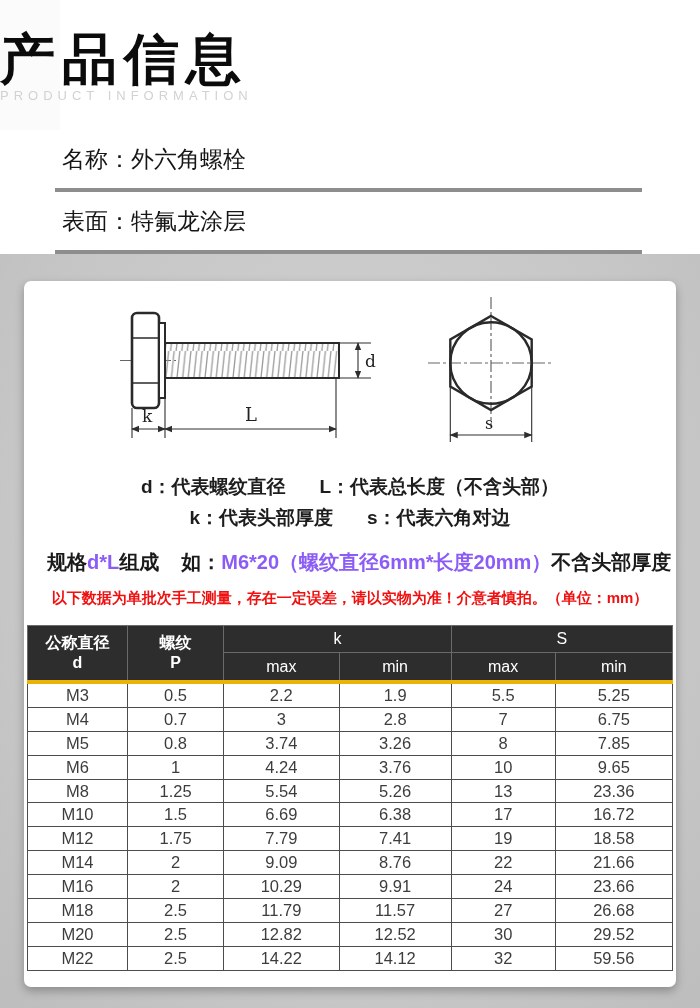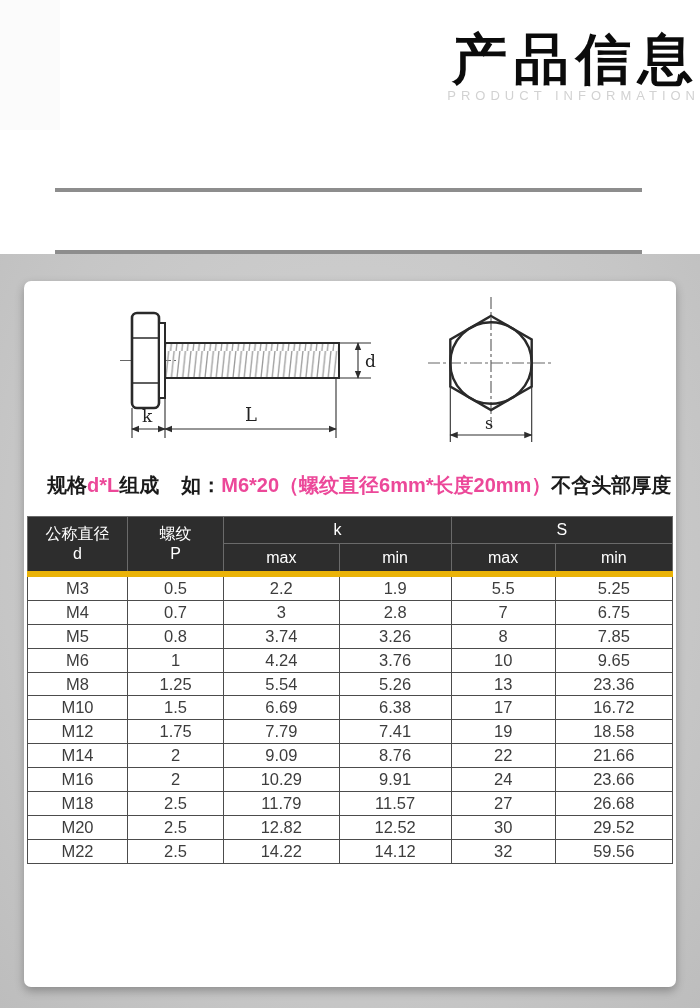--- a/index.html
+++ b/index.html
@@ -4,21 +4,21 @@
 <style>
   html,body{margin:0;padding:0;}
   body{
     width:700px;height:1008px;overflow:hidden;background:#ffffff;
     font-family:"Liberation Sans","DejaVu Sans",sans-serif;
     -webkit-font-smoothing:antialiased;
   }
   .page{width:700px;height:1008px;position:relative;}
 
   
-  .title-block{height:130px;box-sizing:border-box;padding-top:26px;text-align:right;
+  .title-block{height:130px;box-sizing:border-box;padding-top:26px;text-align:left;
     background:
       linear-gradient(90deg, rgba(0,0,0,0.015) 0 60px, transparent 60px 100%),
       #fff;}
   .title-block h1{margin:0;font-size:55px;line-height:66px;font-weight:900;
     letter-spacing:7px;color:#0b0b0b;}
   .title-sub{margin-top:-4px;font-size:13px;font-weight:normal;letter-spacing:5px;color:#d2d2d2;}
 
   
   .info-row{display:flex;align-items:center;height:58px;padding-left:62px;
     font-size:23px;color:#161616;}
@@ -33,50 +33,52 @@
     box-shadow:0 4px 10px rgba(0,0,0,0.28);overflow:hidden;}
 
   .diagram{display:block;width:652px;height:175px;}
 
   .legend{padding-top:15px;font-weight:bold;color:#1d1d1d;font-size:19px;}
   .legend-line{display:flex;justify-content:center;gap:34px;line-height:31px;}
 
   .spec-line{margin-top:16px;padding-left:23px;font-size:20px;font-weight:bold;
     color:#1a1a1a;white-space:nowrap;}
   .spec-line .gap{margin-left:22px;}
-  .red{color:#ec4899;}
+  .red{color:#8b5cf6;}
 
   .warning{margin-top:13px;text-align:center;font-size:15px;font-weight:bold;color:#f01010;}
 
   
   table.spec-table{margin:17px 3px 0;width:646px;border-collapse:collapse;table-layout:fixed;}
   .spec-table th,.spec-table td{border:1px solid #4c4c4c;text-align:center;padding:0;}
   .spec-table thead th{background:#2d2d2d;color:#ffffff;font-weight:normal;
     font-size:16px;border-color:#6a6a6a;}
   .spec-table thead tr.h1 th{height:26px;}
   .spec-table thead tr.h2 th{height:27px;}
-  .spec-table th .two-line{line-height:20px;padding:3px 8px;}
+  .spec-table th .two-line{line-height:20px;padding:3px 8px;font-weight:bold;}
   .spec-table tbody td{height:22.9px;font-size:16.5px;color:#3d3d3d;background:#fff;}
-  .spec-table tbody tr:first-child td{border-top:6px solid #eab308;}
+  .spec-table tbody tr:first-child td{border-top:4px solid #eab308;}
 </style>
 </head>
 <body>
 
 <div class="page">
 
   <header class="title-block">
     <h1>产品信息</h1>
     <div class="title-sub">PRODUCT INFORMATION</div>
   </header>
 
   <section>
     <div class="info-row">
+      <div class="info-field left"><span>名称：</span><span>外六角螺栓</span></div>
     </div>
     <div class="divider"></div>
     <div class="info-row">
+      <div class="info-field left"><span>表面：</span><span>特氟龙涂层</span></div>
     </div>
     <div class="divider"></div>
   </section>
 
   <section class="photo">
     <div class="card">
 
       <svg class="diagram" viewBox="0 0 652 175">
         <defs>
           <marker id="arr" viewBox="0 0 10 10" refX="9" refY="5" markerWidth="7.5" markerHeight="7.5" orient="auto-start-reverse">
@@ -121,25 +123,36 @@
         </g>
 
         <g stroke="#2e2e2e" stroke-width="1.1">
           <line x1="426.3" y1="105.5" x2="426.3" y2="161"></line>
           <line x1="507.7" y1="105.5" x2="507.7" y2="161"></line>
           <line x1="426.3" y1="154" x2="507.7" y2="154" marker-start="url(#arr)" marker-end="url(#arr)"></line>
           <text x="461" y="148" stroke="none" fill="#222" font-size="16" font-family="DejaVu Serif, serif">s</text>
         </g>
       </svg>
 
+      <div class="legend">
+        <div class="legend-line">
+          <span>d：代表螺纹直径</span>
+          <span>L：代表总长度（不含头部）</span>
+        </div>
+        <div class="legend-line">
+          <span>k：代表头部厚度</span>
+          <span>s：代表六角对边</span>
+        </div>
+      </div>
 
       <div class="spec-line">
         <span>规格</span><span class="red">d*L</span><span>组成</span><span class="gap">如：</span><span class="red">M6*20（螺纹直径6mm*长度20mm）</span><span>不含头部厚度</span>
       </div>
 
+      <div class="warning">以下数据为单批次手工测量，存在一定误差，请以实物为准！介意者慎拍。（单位：mm）</div>
 
       <table class="spec-table">
         <colgroup>
           <col style="width:15.5%">
             <col style="width:14.9%">
             <col style="width:17.9%">
           <col style="width:17.4%">
             <col style="width:16.1%">
             <col style="width:18.2%">
         </colgroup>

